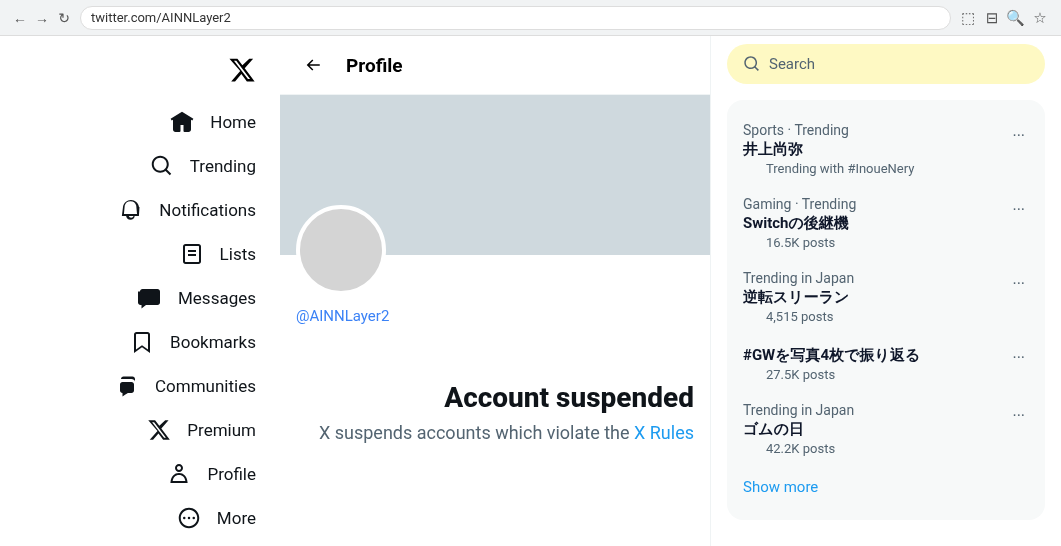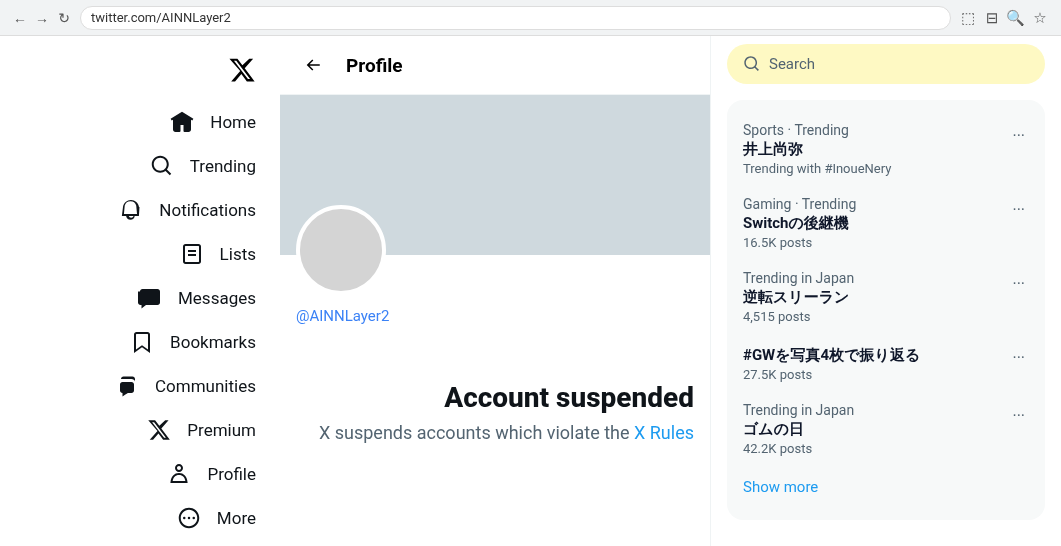--- a/index.html
+++ b/index.html
@@ -52,21 +52,21 @@
     
     .right-sidebar { width: 350px; flex-shrink: 0; padding: 8px 16px; overflow-y: auto; }
     .search-box { background: #fef9c3; border-radius: 30px; height: 40px; display: flex; align-items: center; padding: 0 16px; gap: 8px; margin-bottom: 16px; cursor: text; }
     .search-text { color: #536471; font-size: 15px; }
 
     .trending-box { background: #f7f9f9; border-radius: 16px; padding: 12px 0; margin-bottom: 16px; }
     .trending-title { font-size: 19px; font-weight: 800; padding: 4px 16px 8px; }
     .trending-item { padding: 10px 16px; display: flex; justify-content: space-between; align-items: flex-start; cursor: pointer; }
     .trending-meta { font-size: 14px; color: #536471; }
     .trending-name { font-size: 15px; font-weight: 700; color: #0f172a; margin: 2px 0; }
-    .trending-count { font-size: 13px; color: #536471; }
+    .trending-count { font-size: 13px; color: #536471; margin-left: 23px; }
     .more-btn { color: #1d9bf0; font-size: 15px; padding: 12px 16px; cursor: pointer; display: block; }
 
     .dots-btn { color: #536471; cursor: pointer; font-size: 16px; padding: 4px; border-radius: 50%; }
 
     ::-webkit-scrollbar { width: 4px; }
     ::-webkit-scrollbar-thumb { background: #ccc; border-radius: 4px; }
   </style>
 </head>
 <body>
 

